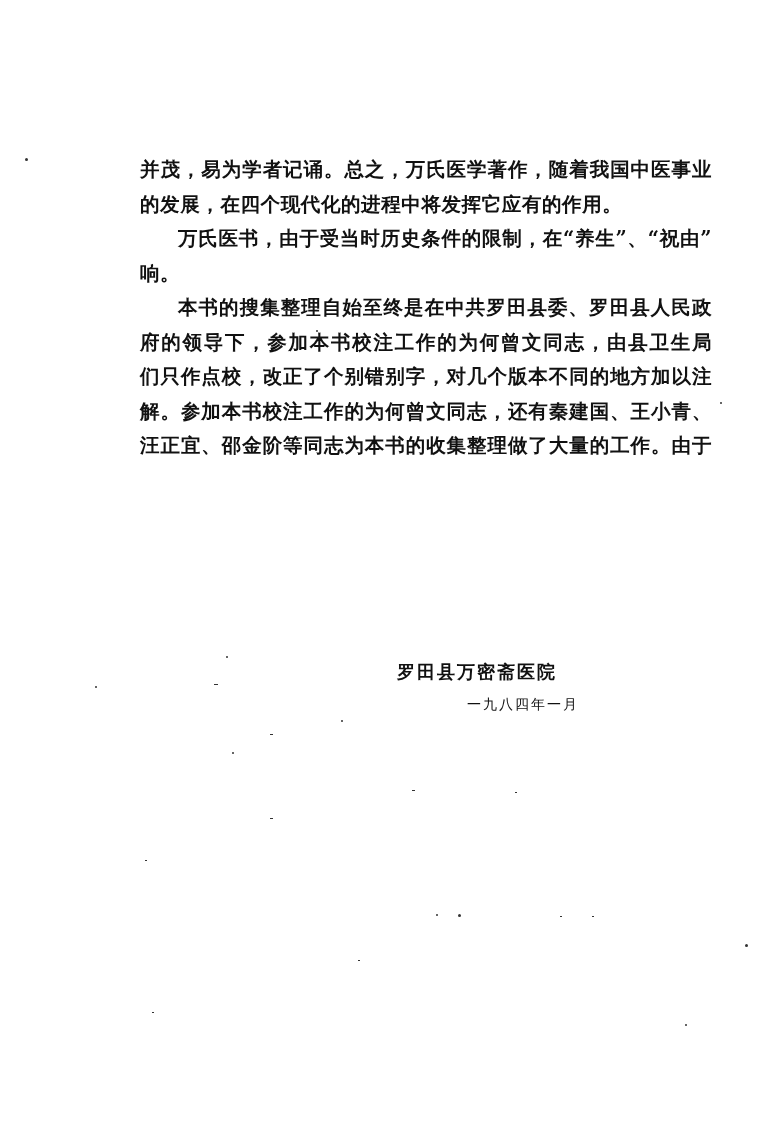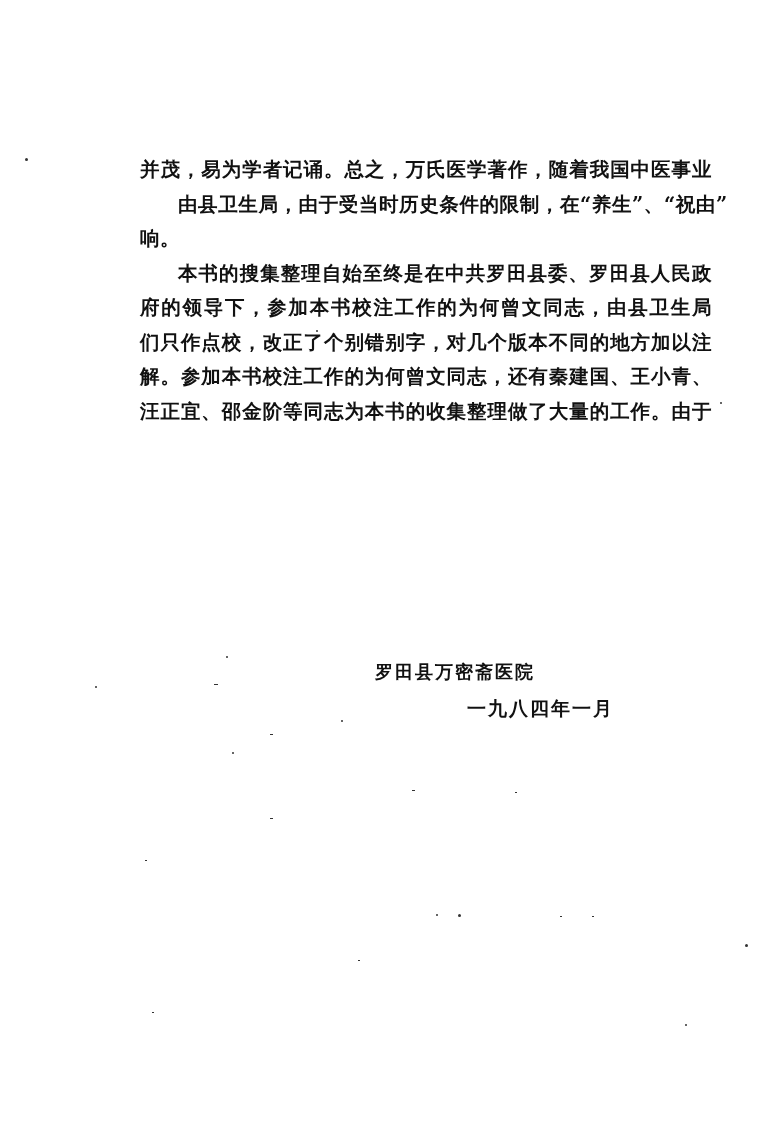--- a/index.html
+++ b/index.html
@@ -33,50 +33,51 @@
       font-weight: bold;
       white-space: nowrap;
       letter-spacing: 0.6px;
       text-align: justify;
       text-align-last: justify;
     }
     .line.indent { padding-left: 38px; }
     .line.last { text-align-last: left; }
     .signature {
       position: absolute;
-      left: 375px;
+      left: 397px;
       top: 660px;
       font-size: 18px;
       font-weight: bold;
       letter-spacing: 2px;
     }
     .date {
       position: absolute;
       left: 467px;
       top: 696px;
-      font-size: 19px;
-      font-weight: bold;
+      font-size: 14px;
+      font-weight: normal;
       letter-spacing: 2px;
     }
     .speck {
       position: absolute;
       background: #333;
       border-radius: 50%;
     }
   </style>
 </head>
 <body>
 
 <div class="page">
 
   <div class="body-text">
 
     <div class="line">并茂，易为学者记诵。总之，万氏医学著作，随着我国中医事业</div>
+    <div class="line last">的发展，在四个现代化的进程中将发挥它应有的作用。</div>
 
-    <div class="line indent">由县卫生局，由于受当时历史条件的限制，在“养生”、“祝由”</div>
+    <div class="line indent">万氏医书，由于受当时历史条件的限制，在“养生”、“祝由”</div>
     <div class="line last">响。</div>
 
     <div class="line indent">本书的搜集整理自始至终是在中共罗田县委、罗田县人民政</div>
     <div class="line">府的领导下，参加本书校注工作的为何曾文同志，由县卫生局</div>
     <div class="line">们只作点校，改正了个别错别字，对几个版本不同的地方加以注</div>
     <div class="line">解。参加本书校注工作的为何曾文同志，还有秦建国、王小青、</div>
     <div class="line">汪正宜、邵金阶等同志为本书的收集整理做了大量的工作。由于</div>
   </div>
 
   <div class="signature">罗田县万密斋医院</div>

